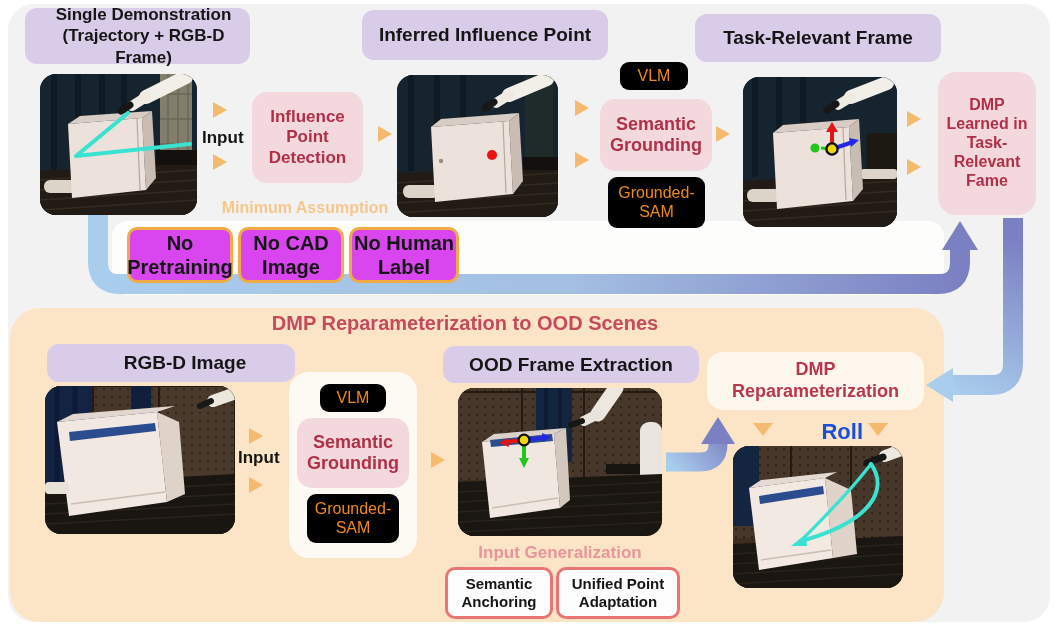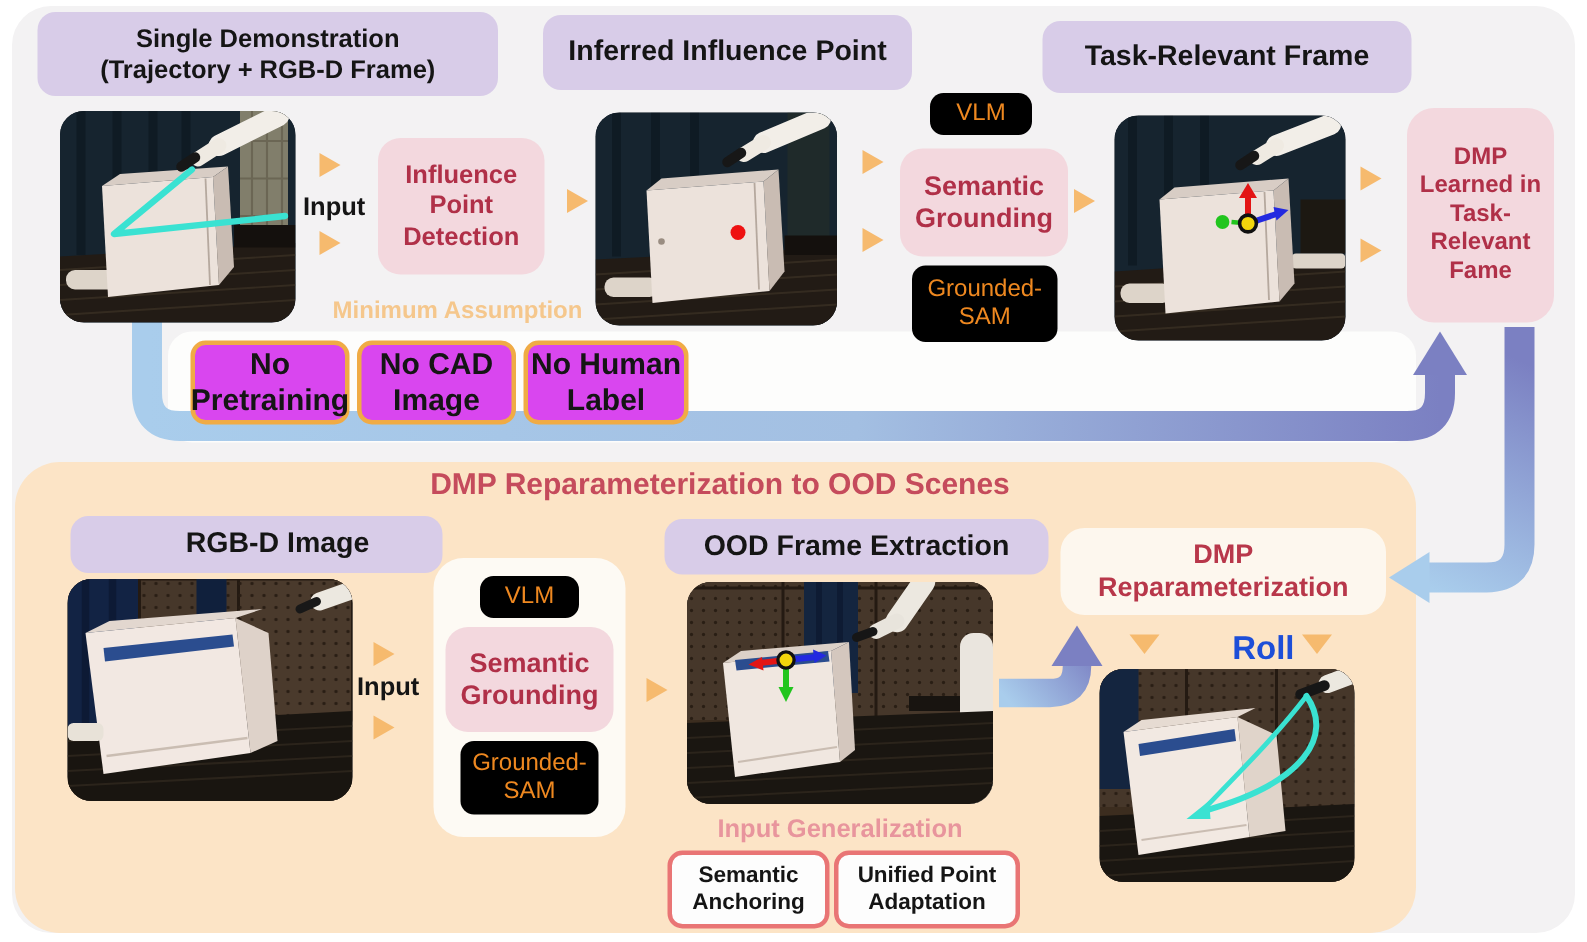--- a/index.html
+++ b/index.html
@@ -53,21 +53,21 @@
     <g>
       <path d="M1013 218 V 363 Q1013 385 991 385 H 952" stroke="url(#g2)" stroke-width="20" fill="none"></path>
       <polygon points="926,385 953,368 953,402" fill="#a9cdec"></polygon>
     </g>
     <g>
       <path d="M666 462 H 700 Q718 462 718 444" stroke="url(#g3)" stroke-width="19" fill="none"></path>
       <polygon points="718,417 701,444 735,444" fill="#7b80c2"></polygon>
     </g>
   </svg>
 
-  <div class="abs lbl center" style="left:25px;top:8px;width:307px;height:56px;font-size:17px;line-height:1.25;">
+  <div class="abs lbl center" style="left:25px;top:8px;width:213px;height:56px;font-size:17px;line-height:1.25;padding-left:12px;">
     <span class="pre">Single Demonstration
 (Trajectory + RGB-D Frame)</span>
   </div>
 
   <div class="abs scene" style="left:40px;top:74px;width:157px;height:141px;">
     <svg viewBox="0 0 157 141" preserveAspectRatio="none">
       <rect width="157" height="141" fill="#16242f"></rect>
       <g stroke="#0c161e" stroke-width="6" opacity="0.6">
           <path d="M14 0 V96"></path>
           <path d="M38 0 V96"></path>
@@ -234,21 +234,21 @@
   </div>
   <div class="abs assumebox center" style="left:238px;top:227px;width:100px;height:50px;">
     <span class="pre">No CAD
 Image</span>
   </div>
   <div class="abs assumebox center" style="left:349px;top:227px;width:104px;height:50px;">
     <span class="pre">No Human
 Label</span>
   </div>
 
-  <div class="abs" style="left:25px;top:312px;width:910px;text-align:center;color:#c54b5c;font-weight:bold;font-size:20px;">
+  <div class="abs" style="left:10px;top:312px;width:910px;text-align:center;color:#c54b5c;font-weight:bold;font-size:20px;">
     <span>DMP Reparameterization to OOD Scenes</span>
   </div>
 
   <div class="abs lbl center" style="left:47px;top:344px;width:220px;height:38px;font-size:19px;padding-left:28px;">
     <span>RGB-D Image</span>
   </div>
 
   <div class="abs scene" style="left:45px;top:386px;width:190px;height:148px;">
     <svg viewBox="0 0 190 148" preserveAspectRatio="none">
       <defs>

